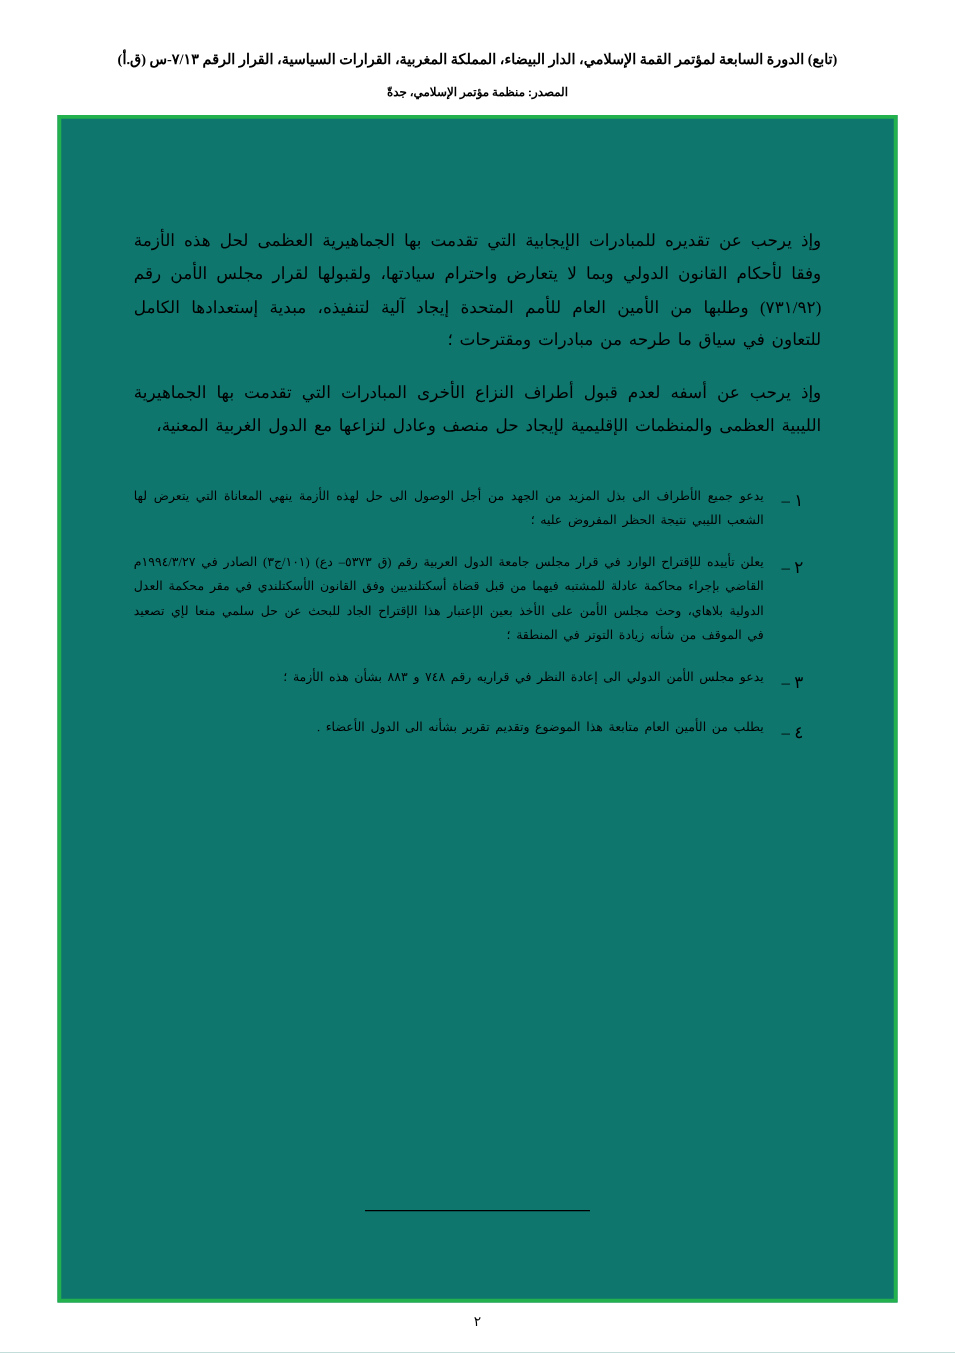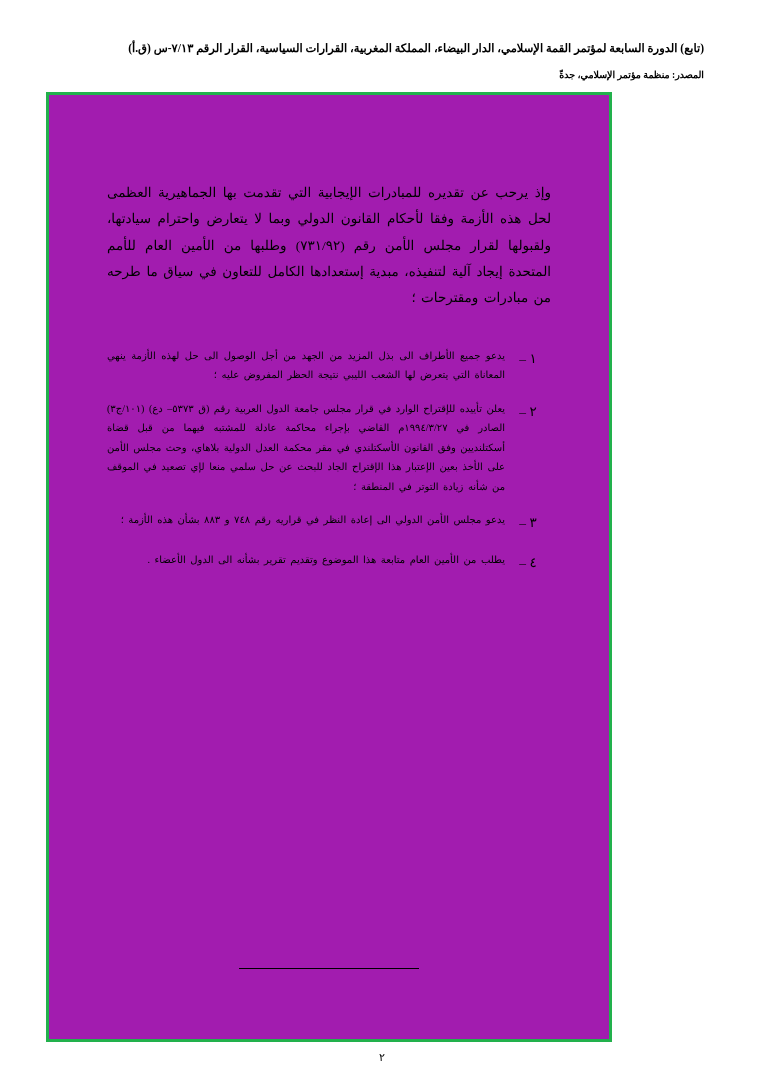--- a/index.html
+++ b/index.html
@@ -19,46 +19,46 @@
     position: absolute;
     inset: 0;
   }
 
   
   .doc-header {
     position: absolute;
     top: 40px;
     left: 60px;
     right: 60px;
-    text-align: right;
+    text-align: center;
   }
   .doc-header .hdr-line1 {
     font-size: 11.5px;
     font-weight: bold;
     line-height: 1.5;
     direction: rtl;
   }
   .doc-header .hdr-line2 {
     font-size: 9.5px;
     font-weight: bold;
     line-height: 1.6;
     direction: rtl;
     margin-top: 11px;
   }
 
   
   .frame {
     position: absolute;
     top: 92px;
     left: 46px;
-    width: 566px;
+    width: 672px;
     height: 950px;
     border: 3px solid #22b14c;
     box-sizing: border-box;
-    background: #a21caf;
+    background: #0f766e;
   }
 
   .content {
     position: absolute;
     top: 85px;
     left: 58px;
     right: 58px;
     direction: rtl;
   }
 
@@ -140,20 +140,21 @@
     <div class="hdr-line1">(تابع) الدورة السابعة لمؤتمر القمة الإسلامي، الدار البيضاء، المملكة المغربية، القرارات السياسية، القرار الرقم ٧/١٣-س (ق.أ)</div>
     <div class="hdr-line2">المصدر:  منظمة مؤتمر الإسلامي، جدةّ</div>
   </div>
 
   <div class="frame">
 
     <div class="content">
 
       <div class="preamble">
         <p class="para">وإذ يرحب عن تقديره للمبادرات الإيجابية التي تقدمت بها الجماهيرية العظمى لحل هذه الأزمة وفقا لأحكام القانون الدولي وبما لا يتعارض واحترام سيادتها، ولقبولها لقرار مجلس الأمن رقم (٧٣١/٩٢) وطلبها من الأمين العام للأمم المتحدة إيجاد آلية لتنفيذه، مبدية إستعدادها الكامل للتعاون في سياق ما طرحه من مبادرات ومقترحات ؛</p>
+        <p class="para">وإذ يرحب عن أسفه لعدم قبول أطراف النزاع الأخرى المبادرات التي تقدمت بها الجماهيرية الليبية العظمى والمنظمات الإقليمية لإيجاد حل منصف وعادل لنزاعها مع الدول الغربية المعنية،</p>
       </div>
 
       <ol class="ops-list">
         <li class="ops-item">
           <span class="ops-num">١ –</span>
           <span class="ops-text">يدعو جميع الأطراف الى بذل المزيد من الجهد من أجل الوصول الى حل لهذه الأزمة ينهي المعاناة التي يتعرض لها الشعب الليبي نتيجة الحظر المفروض عليه ؛</span>
         </li>
         <li class="ops-item">
           <span class="ops-num">٢ –</span>
           <span class="ops-text">يعلن تأييده للإقتراح الوارد في قرار مجلس جامعة الدول العربية رقم (ق ٥٣٧٣– دع) (١٠١/ج٣) الصادر في ١٩٩٤/٣/٢٧م القاضي بإجراء محاكمة عادلة للمشتبه فيهما من قبل قضاة أسكتلنديين وفق القانون الأسكتلندي في مقر محكمة العدل الدولية بلاهاي، وحث مجلس الأمن على الأخذ بعين الإعتبار هذا الإقتراح الجاد للبحث عن حل سلمي منعا لإي تصعيد في الموقف من شأنه زيادة التوتر في المنطقة ؛</span>

